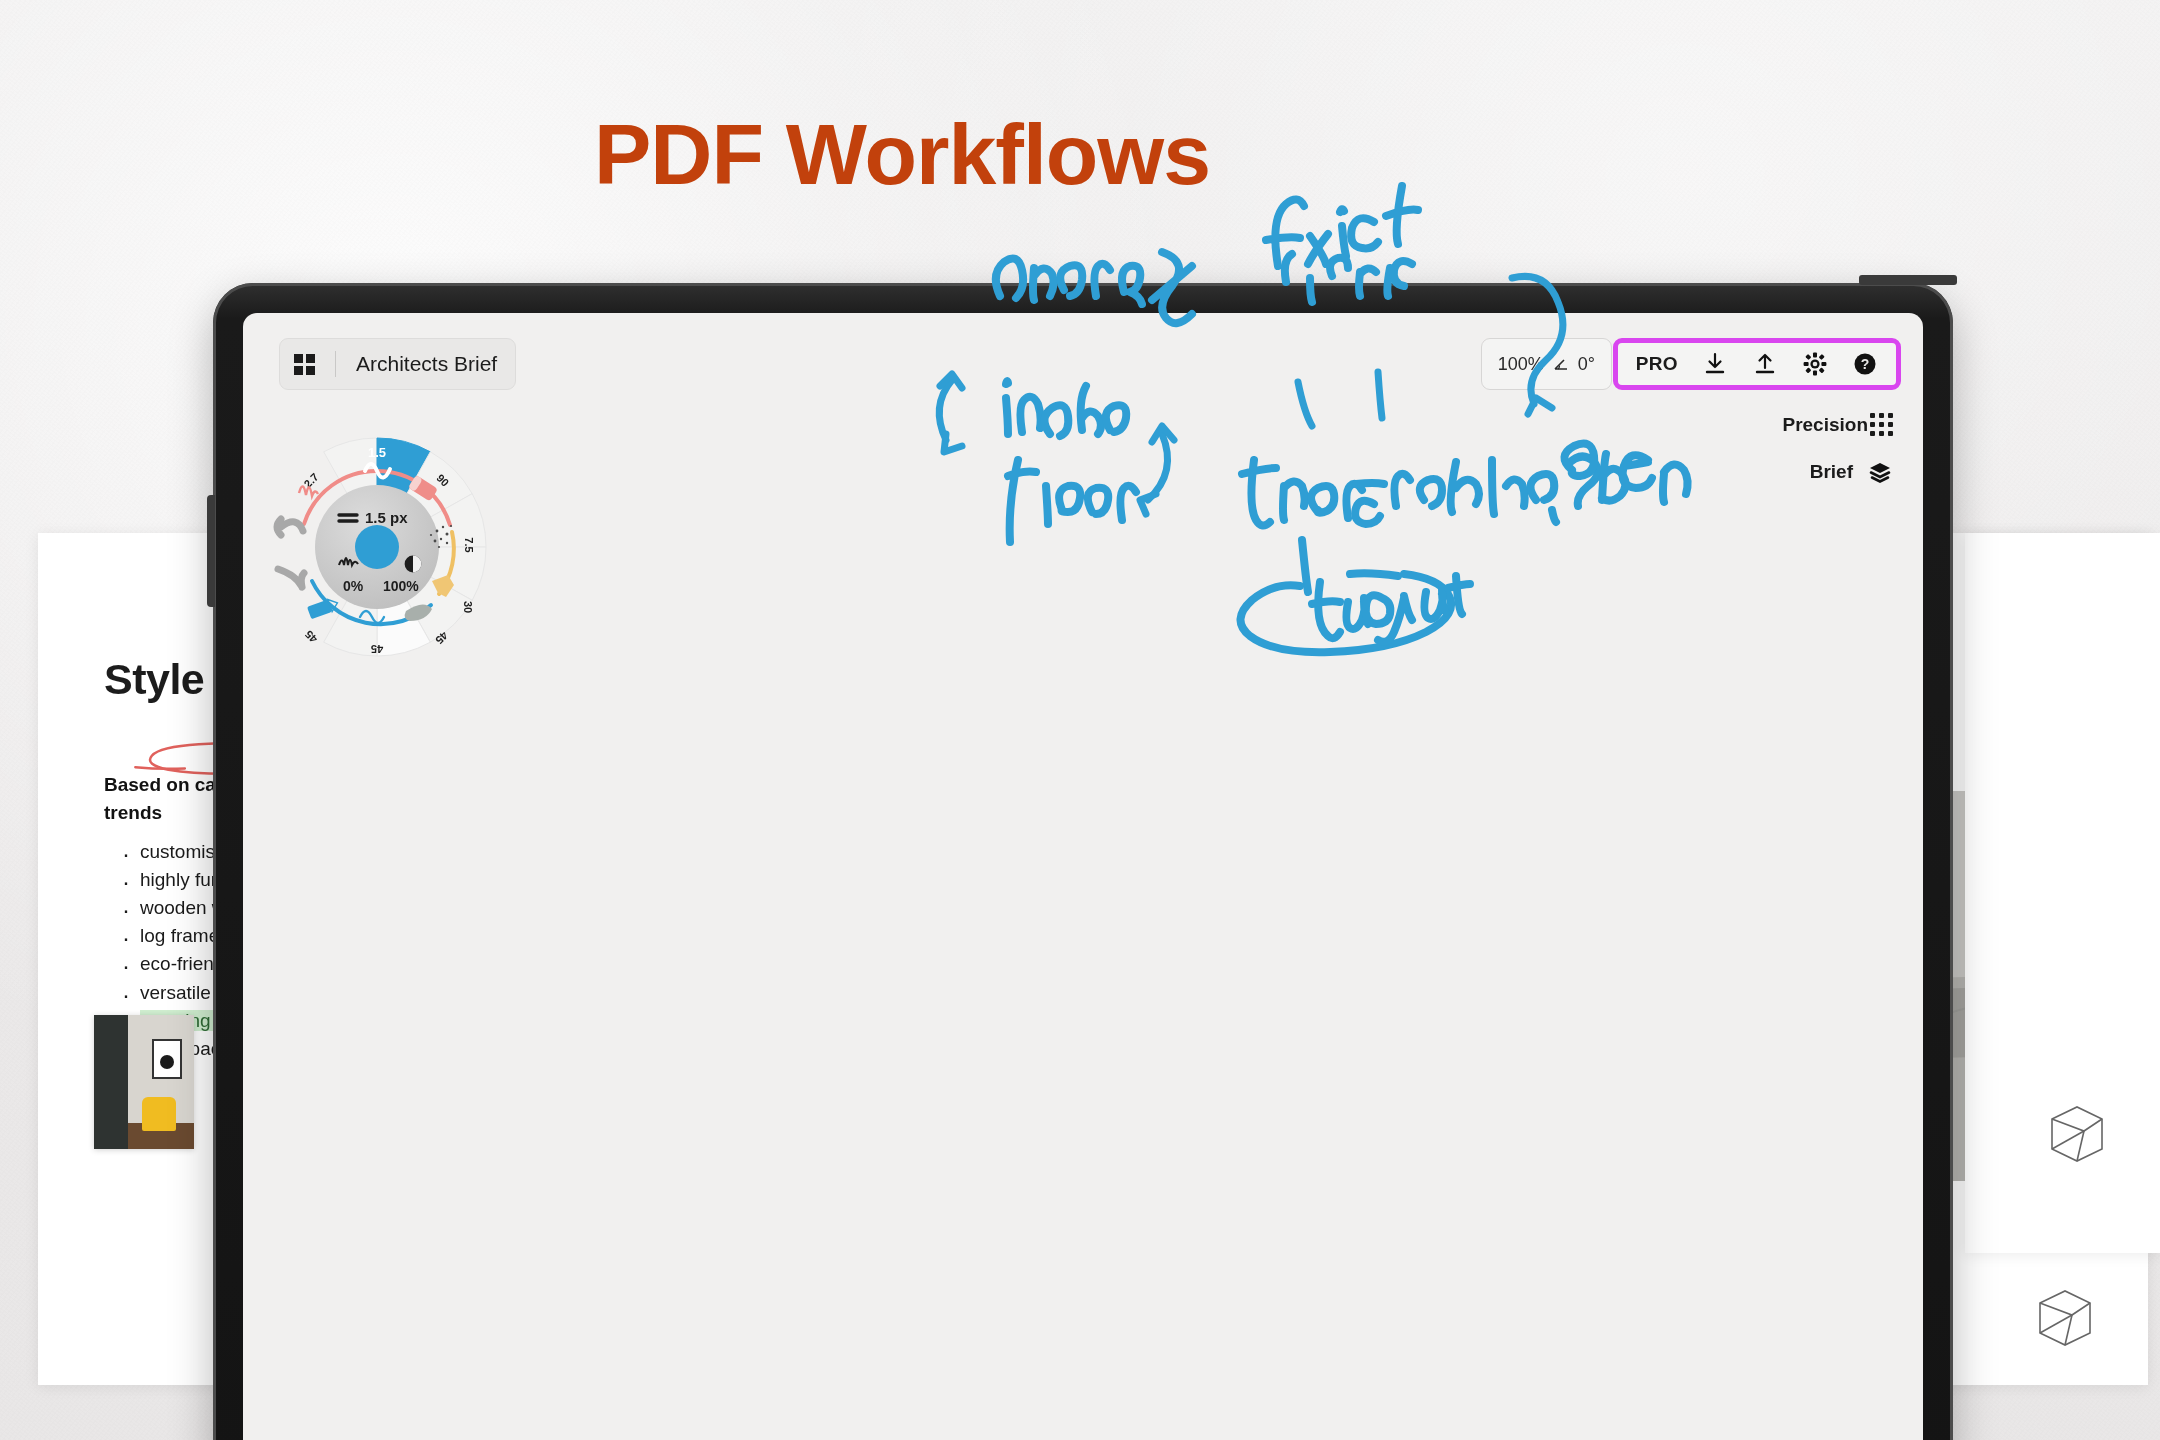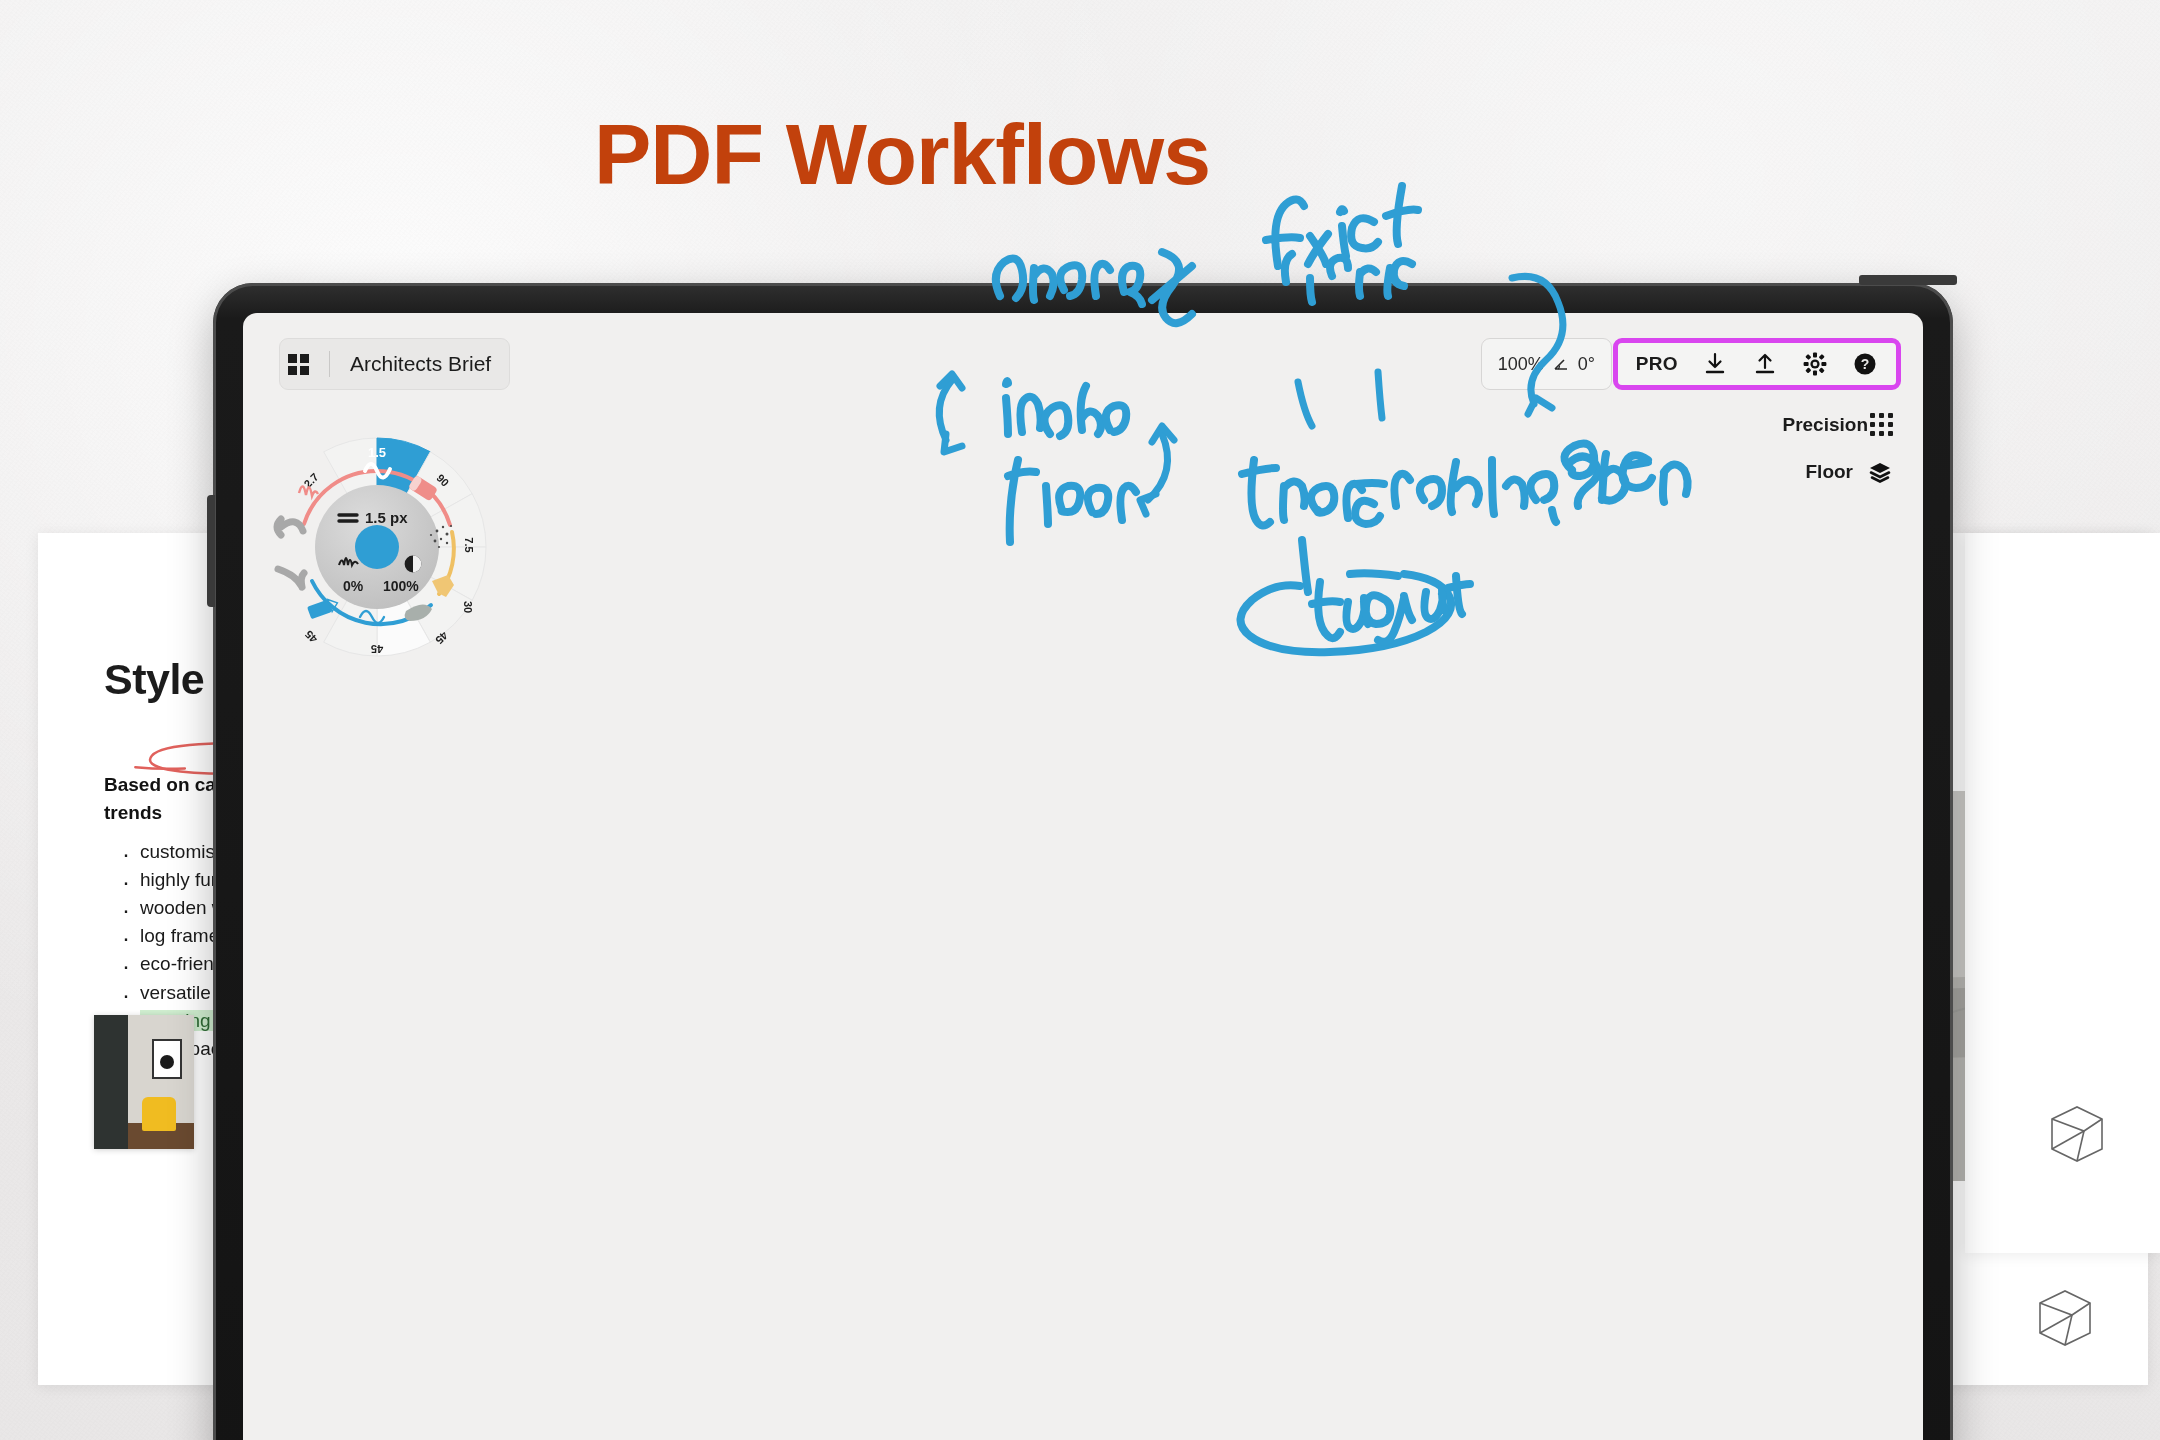--- a/index.html
+++ b/index.html
@@ -138,21 +138,21 @@
     background:#f1f0ef;
     border-radius:14px 14px 0 0;
     overflow:hidden;
   }
 
   
   #app-tab{
     position:absolute; left:36px; top:25px; height:52px;
     display:flex; align-items:center; gap:20px;
     background:#e9e8e7; border:1px solid #dddcdb; border-radius:9px;
-    padding:0 18px 0 8px;
+    padding:0 18px 0 14px;
   }
   .grid-icon{ display:grid; grid-template-columns:9px 9px; grid-template-rows:9px 9px; gap:3px;}
   .grid-icon i{ background:#1b1b1b; display:block;}
   #app-tab .divider{ width:1px; height:26px; background:#c9c8c7;}
   #app-tab-label{ font-size:21px; color:#1c1c1c;}
 
   #zoom-chip{
     position:absolute; right:311px; top:25px; height:52px;
     display:flex; align-items:center; gap:9px;
     border:1px solid #d7d6d5; border-radius:9px; padding:0 16px;
@@ -537,21 +537,21 @@
           <i></i>
           <i></i>
           <i></i>
           <i></i>
           <i></i>
           <i></i>
       </span>
     </div>
 
     <div id="layers-row">
-      <span>Floor</span>
+      <span>Brief</span>
       <svg class="layers-ico" viewBox="0 0 26 22">
         <path d="M13 2 L23 7 L13 12 L3 7 Z" fill="#111"></path>
         <path d="M4 11.5 L13 16 L22 11.5" stroke="#111" stroke-width="2.6" fill="none" stroke-linecap="round"></path>
         <path d="M5 16.5 L13 20.5 L21 16.5" stroke="#111" stroke-width="2.6" fill="none" stroke-linecap="round"></path>
       </svg>
     </div>
 
     <div id="wheel">
       <svg viewBox="0 0 232 232">
         <defs>

